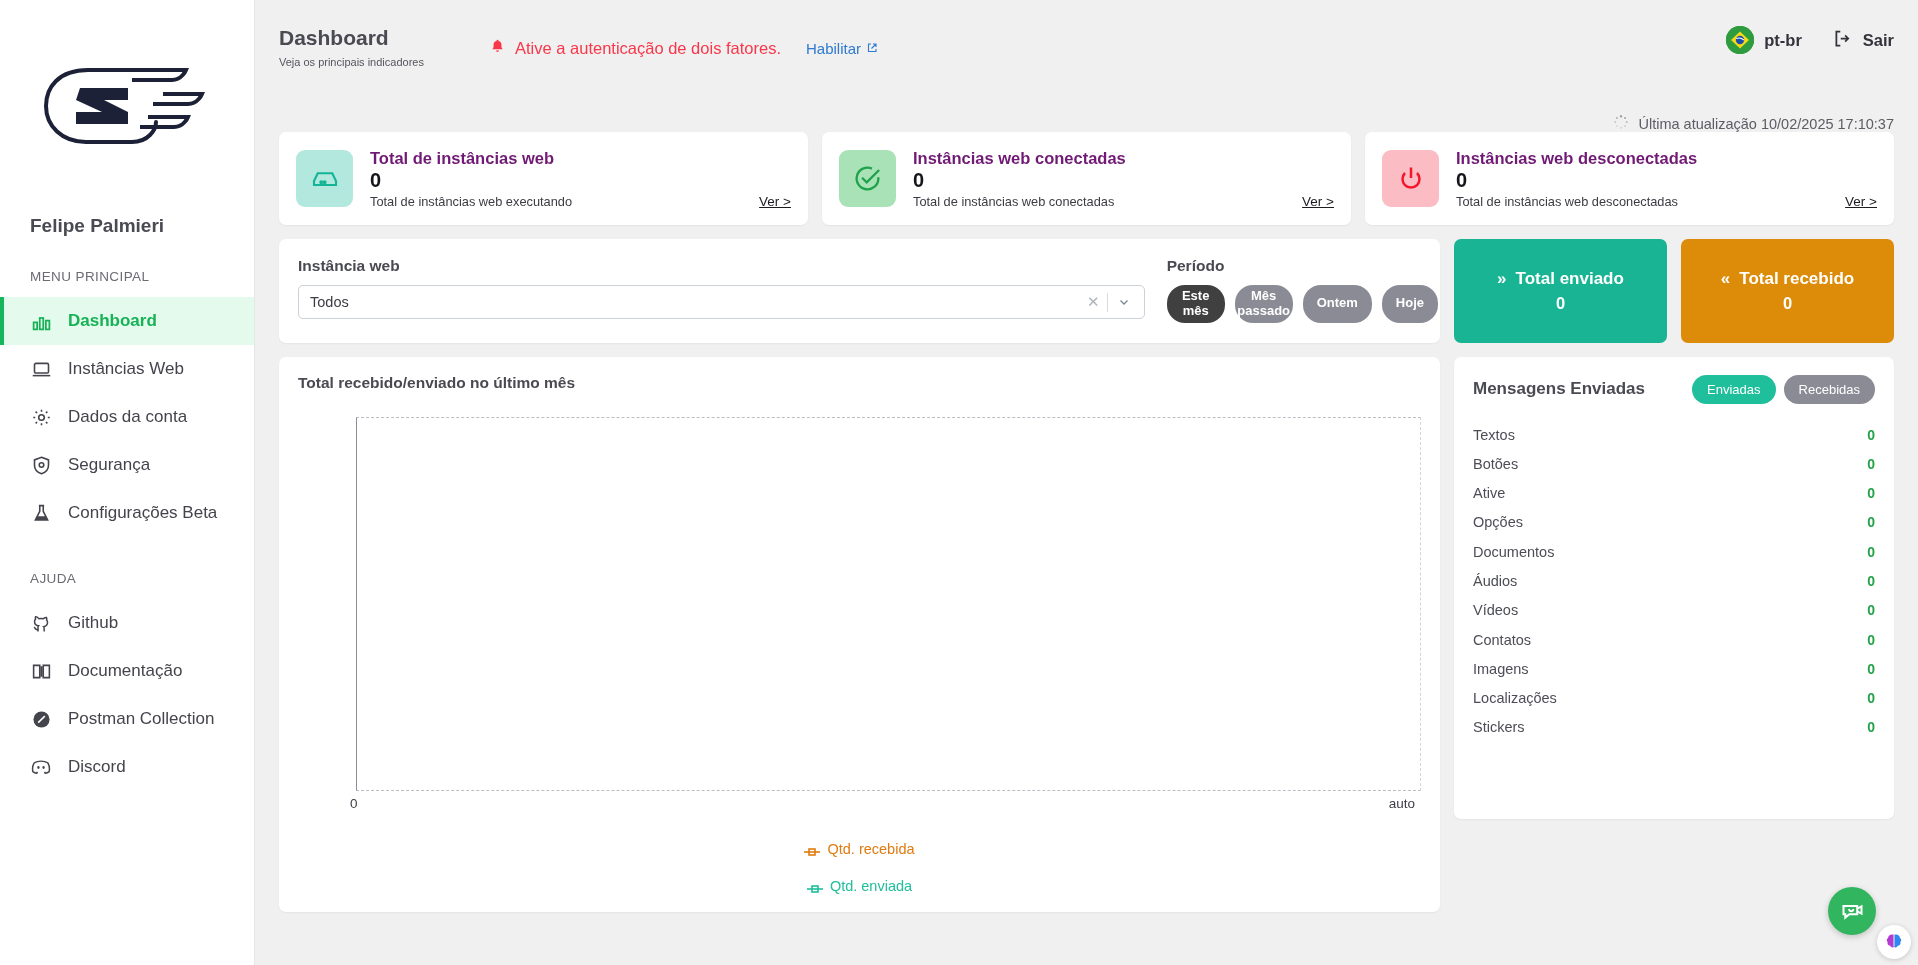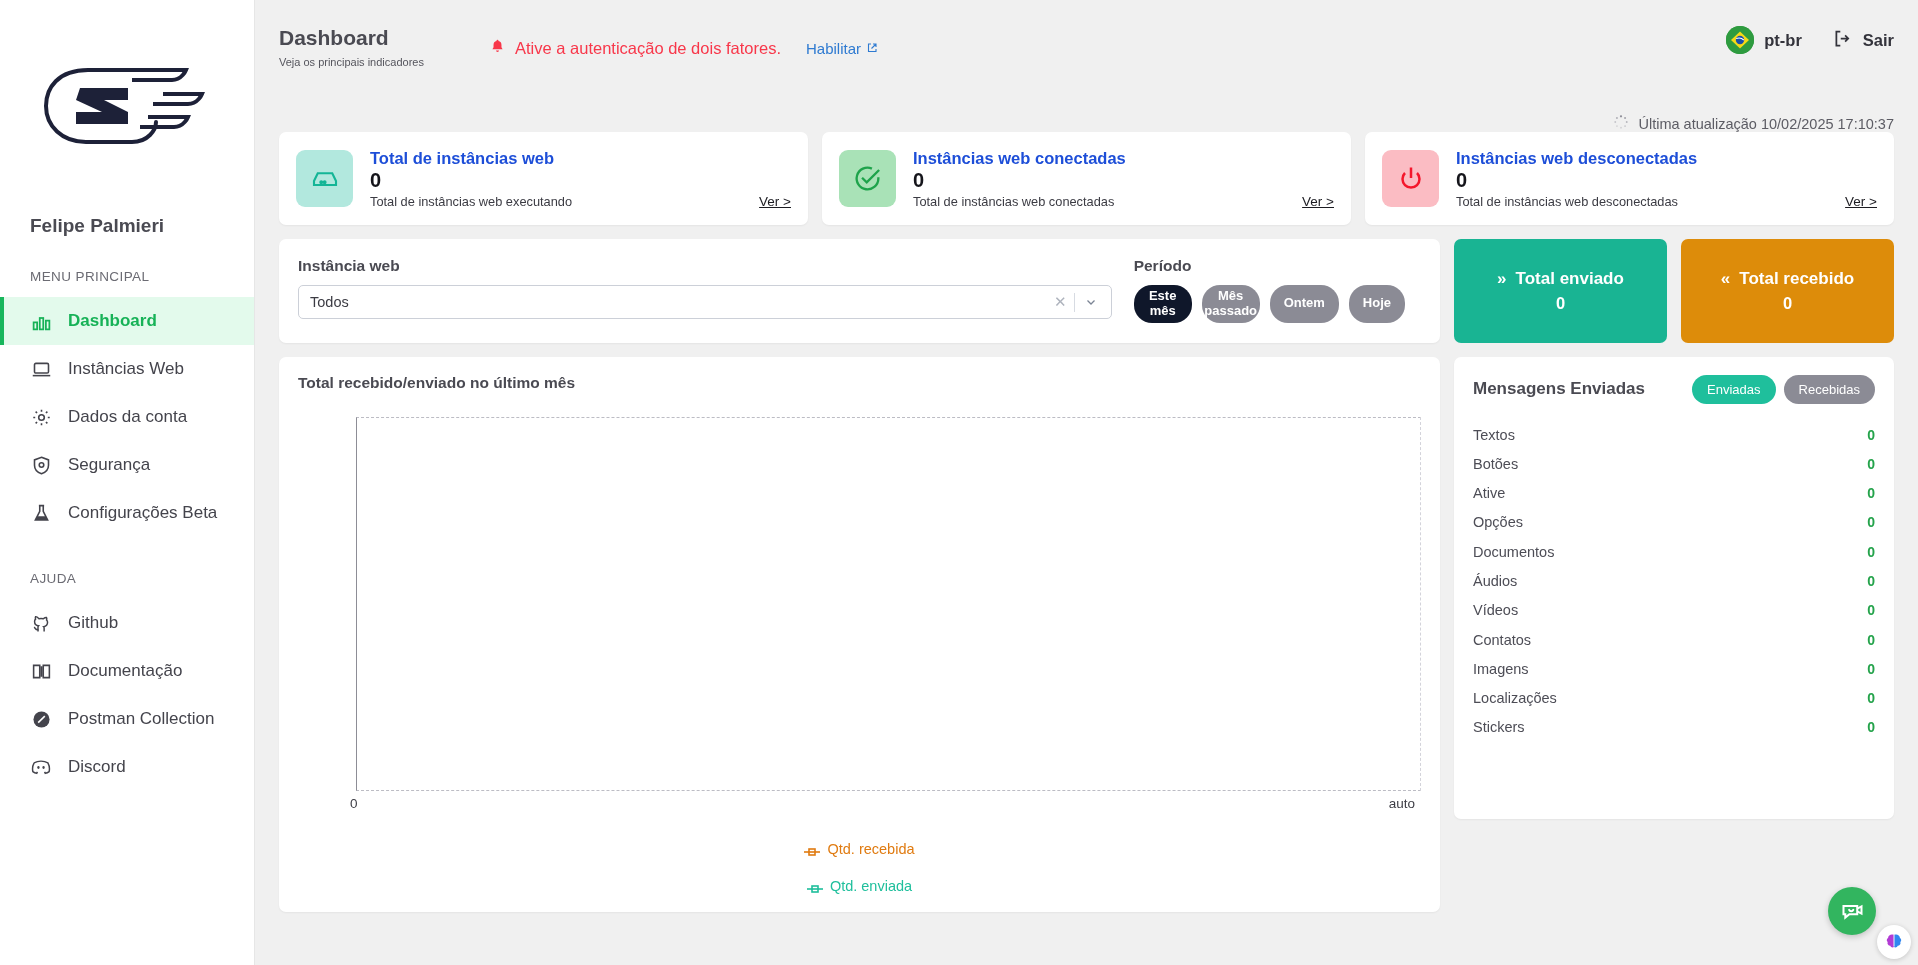--- a/index.html
+++ b/index.html
@@ -84,32 +84,32 @@
   
   .cards { display: flex; gap: 14px; margin-top: 34px; }
   .card {
     flex: 1; background: #fff; border-radius: 7px; height: 93px;
     display: flex; align-items: center; padding: 0 17px;
     position: relative; box-shadow: 0 1px 2px rgba(0,0,0,.05);
   }
   .card-ico { width: 57px; height: 57px; border-radius: 9px; flex: 0 0 57px;
      display:flex; align-items:center; justify-content:center; margin-right: 17px; }
   .card-body { flex: 1; }
-  .card-title { font-size: 16.5px; font-weight: bold; color: #1d4ed8; }
+  .card-title { font-size: 16.5px; font-weight: bold; color: #701a75; }
   .card-num { font-size: 20px; font-weight: bold; color: #15151b; margin-top: 1px; line-height: 1.15; }
   .card-desc { font-size: 12.8px; color: #3b3b43; margin-top: 2px; }
   .card-link {
     position: absolute; right: 17px; bottom: 16px;
     font-size: 13.5px; color: #1c1c22; text-decoration: underline; cursor: pointer;
   }
 
   
   .midrow { display: flex; gap: 14px; margin-top: 14px; align-items: stretch; }
   .filter-card {
-    flex: 1; background: #fff; border-radius: 7px; padding: 18px 35px 20px 19px;
+    flex: 1; background: #fff; border-radius: 7px; padding: 18px 2px 20px 19px;
     display: flex; gap: 22px; align-items: flex-start;
     box-shadow: 0 1px 2px rgba(0,0,0,.05);
   }
   .f-group-wide { flex: 1; }
   .f-label { font-size: 15.5px; font-weight: bold; color: #4a4a52; margin-bottom: 10px; }
   .select {
     height: 34px; border: 1px solid #ccd0d8; border-radius: 5px;
     background: #fff; display: flex; align-items: center; padding: 0 7px 0 11px;
     cursor: pointer;
   }
@@ -118,21 +118,21 @@
   .sel-div { width: 1px; height: 19px; background: #d7dbe2; }
   .sel-chev { padding: 0 6px 0 9px; cursor: pointer; display:flex; }
   .periods { display: flex; gap: 10px; }
   .pbtn {
     border-radius: 18px; background: #8b8b95; color: #fff;
     font-size: 13px; font-weight: bold; min-height: 34px;
     display: flex; align-items: center; justify-content: center; text-align: center;
     padding: 4px 14px; cursor: pointer; line-height: 1.15;
   }
   .pbtn.two-line { width: 58px; }
-  .pbtn.active { background: #0f172a; }
+  .pbtn.active { background: #404040; }
 
   .totals { display: flex; gap: 14px; width: 440px; }
   .total-card {
     flex: 1; border-radius: 7px; color: #fff;
     display: flex; flex-direction: column; align-items: center; justify-content: center;
     cursor: pointer;
   }
   .total-top { display: flex; align-items: center; gap: 9px; font-size: 17px; font-weight: bold; }
   .total-num { font-size: 16.5px; font-weight: bold; margin-top: 5px; }
   .t-sent { background: #19b493; }

